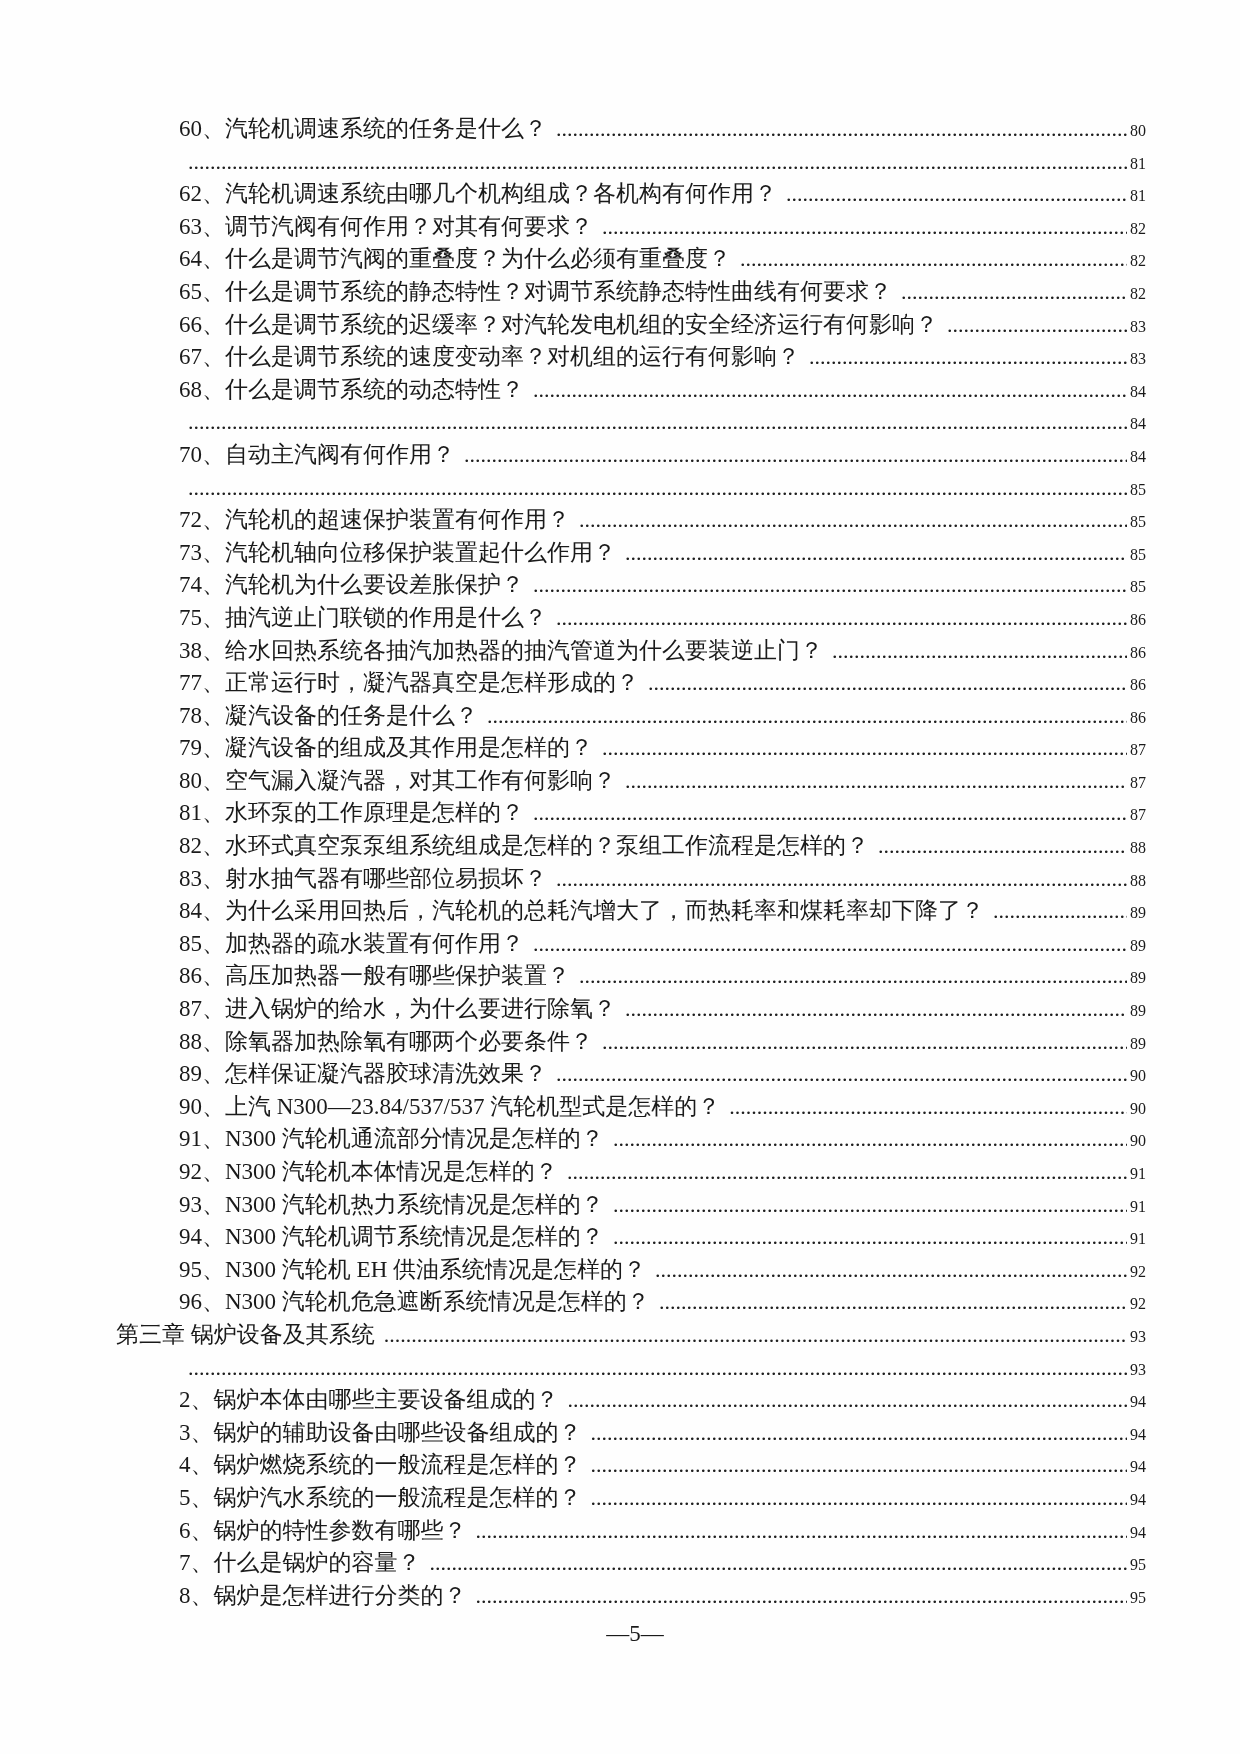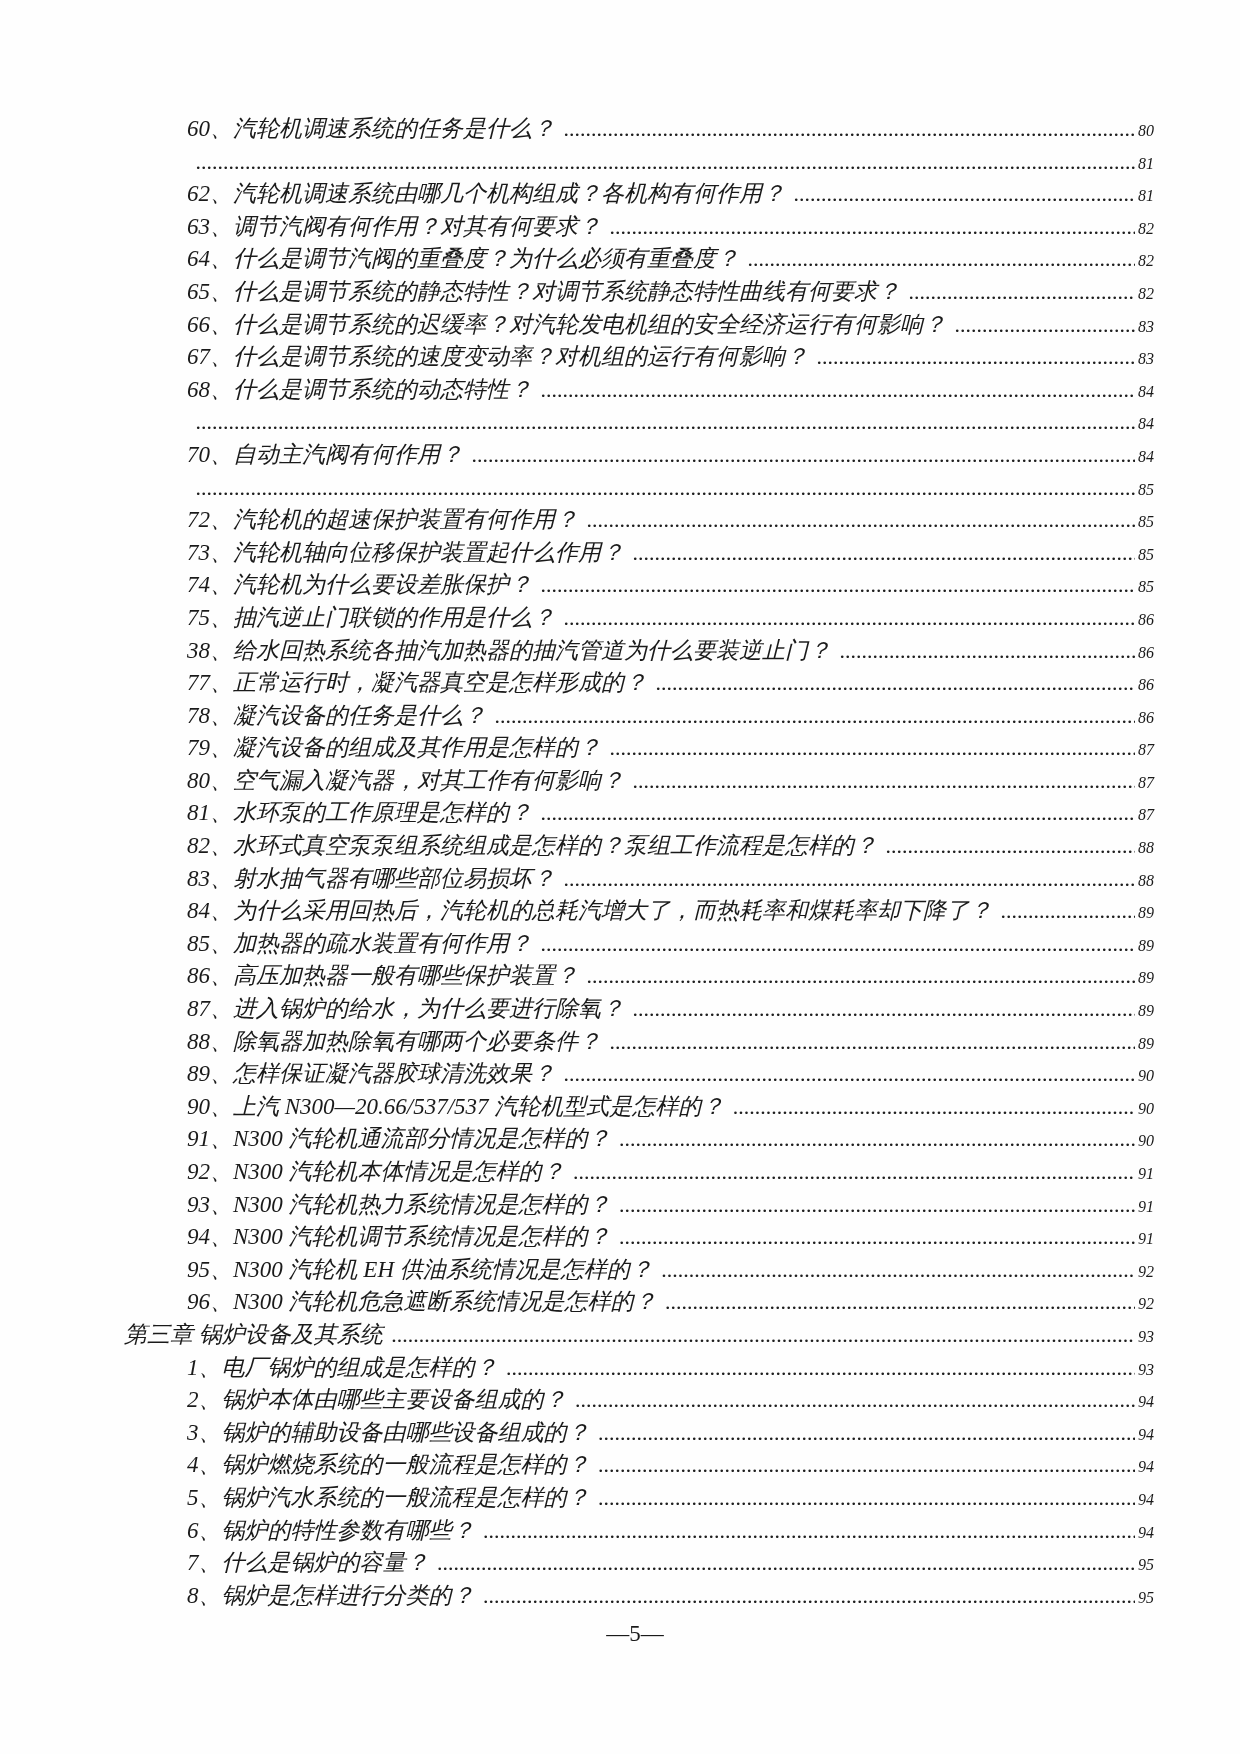--- a/index.html
+++ b/index.html
@@ -12,23 +12,22 @@
     width: 1240px;
     height: 1754px;
     background: #fefefe;
     font-family: "Liberation Serif", "DejaVu Serif", serif;
     color: #1a1a1a;
     overflow: hidden;
   }
   .toc {
     position: absolute;
     top: 113px;
-    left: 124px;
+    left: 116px;
     width: 1030px;
-    font-style: italic;
   }
   .toc-row {
     display: flex;
     align-items: baseline;
     height: 32.6px;
     line-height: 32.6px;
     font-size: 23px;
     white-space: nowrap;
   }
   .toc-row.item {
@@ -215,21 +214,21 @@
     <span class="toc-label">88、除氧器加热除氧有哪两个必要条件？</span>
     <span class="toc-leader"></span>
     <span class="toc-page">89</span>
   </div>
       <div class="toc-row item">
     <span class="toc-label">89、怎样保证凝汽器胶球清洗效果？</span>
     <span class="toc-leader"></span>
     <span class="toc-page">90</span>
   </div>
       <div class="toc-row item">
-    <span class="toc-label">90、上汽 N300—20.66/537/537 汽轮机型式是怎样的？</span>
+    <span class="toc-label">90、上汽 N300—23.84/537/537 汽轮机型式是怎样的？</span>
     <span class="toc-leader"></span>
     <span class="toc-page">90</span>
   </div>
       <div class="toc-row item">
     <span class="toc-label">91、N300 汽轮机通流部分情况是怎样的？</span>
     <span class="toc-leader"></span>
     <span class="toc-page">90</span>
   </div>
       <div class="toc-row item">
     <span class="toc-label">92、N300 汽轮机本体情况是怎样的？</span>
@@ -255,21 +254,20 @@
     <span class="toc-label">96、N300 汽轮机危急遮断系统情况是怎样的？</span>
     <span class="toc-leader"></span>
     <span class="toc-page">92</span>
   </div>
       <div class="toc-row chapter">
     <span class="toc-label">第三章 锅炉设备及其系统</span>
     <span class="toc-leader"></span>
     <span class="toc-page">93</span>
   </div>
       <div class="toc-row item">
-    <span class="toc-label">1、电厂锅炉的组成是怎样的？</span>
     <span class="toc-leader"></span>
     <span class="toc-page">93</span>
   </div>
       <div class="toc-row item">
     <span class="toc-label">2、锅炉本体由哪些主要设备组成的？</span>
     <span class="toc-leader"></span>
     <span class="toc-page">94</span>
   </div>
       <div class="toc-row item">
     <span class="toc-label">3、锅炉的辅助设备由哪些设备组成的？</span>

